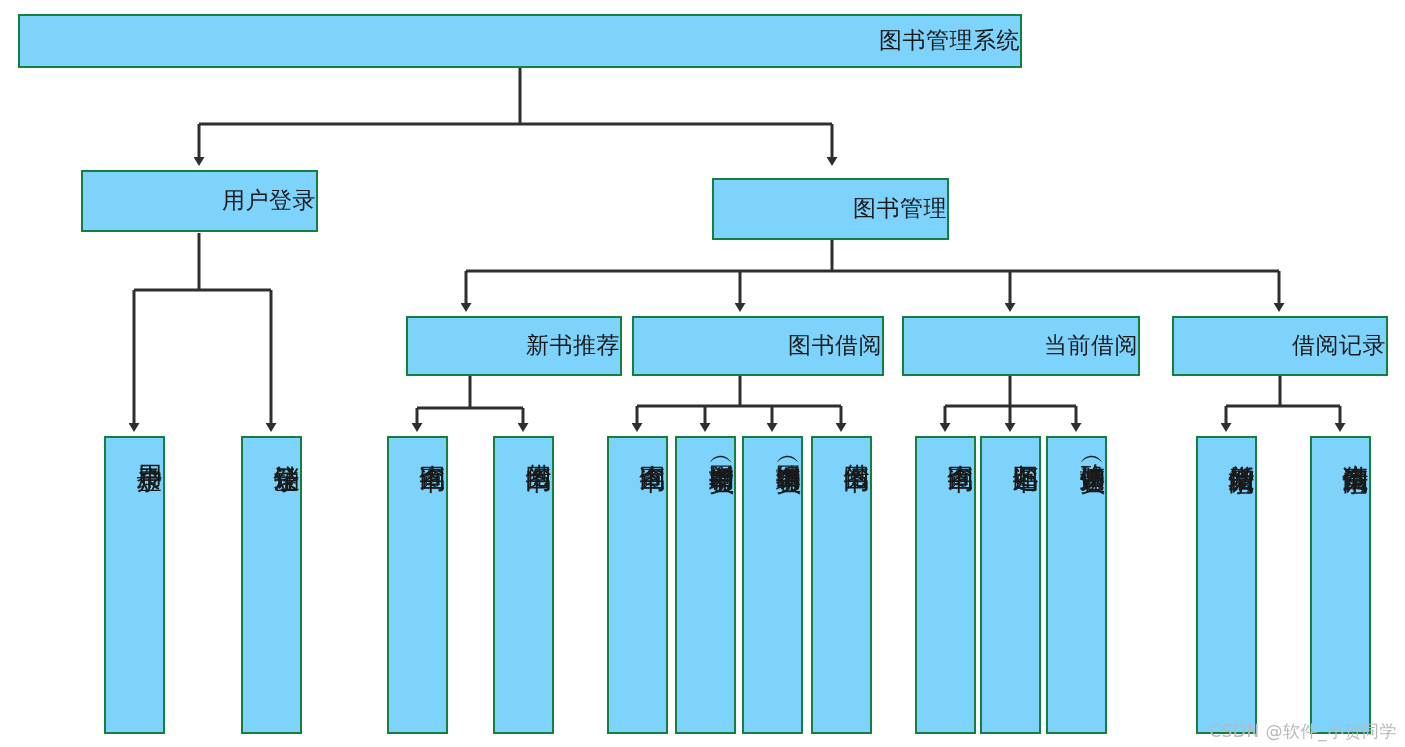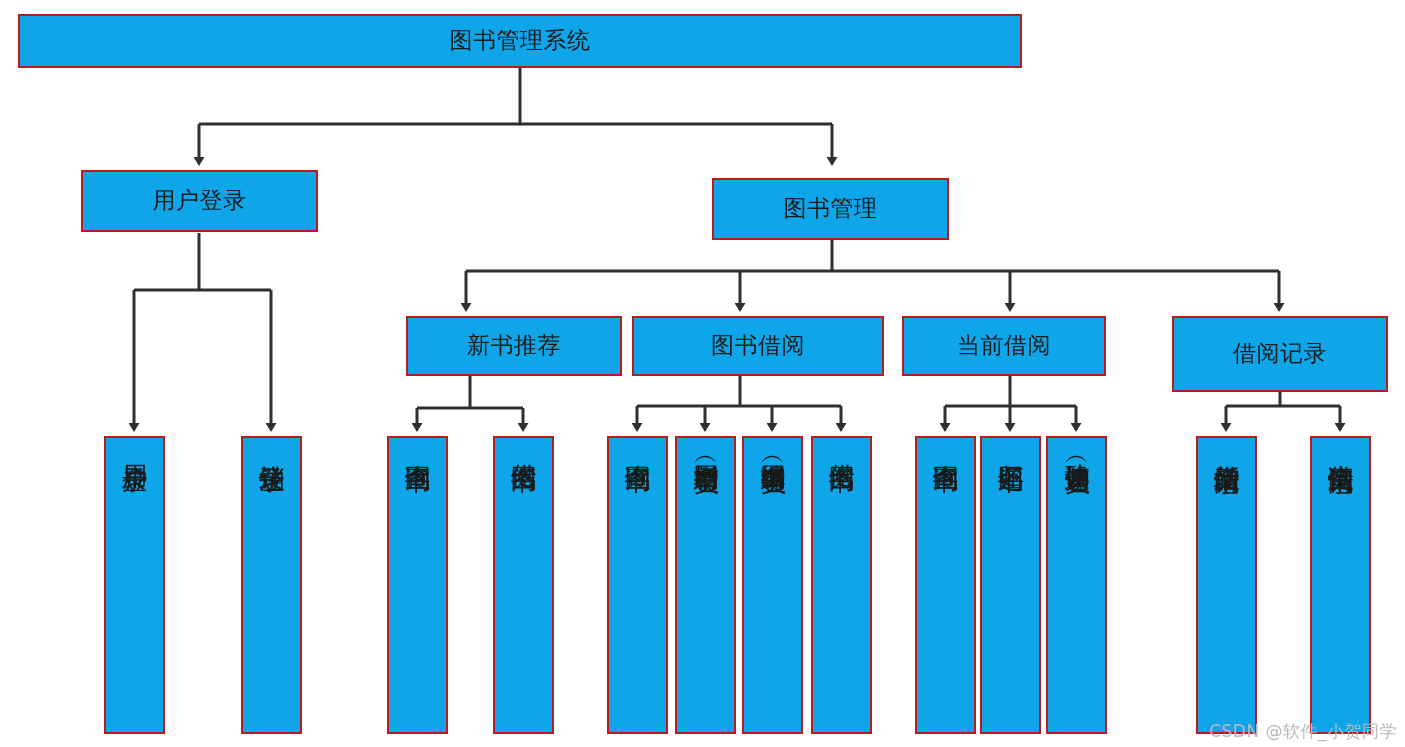--- a/index.html
+++ b/index.html
@@ -22,25 +22,25 @@
     position: absolute;
     left: 0;
     top: 0;
     width: 1405px;
     height: 747px;
     pointer-events: none;
   }
   .node {
     position: absolute;
     box-sizing: border-box;
-    background: #0ea5e9;
-    border: 2px solid #b91c1c;
+    background: #7dd3fc;
+    border: 2px solid #15803d;
     display: flex;
     align-items: center;
-    justify-content: center;
+    justify-content: flex-end;
     color: #1a1a1a;
     z-index: 2;
   }
   .node .label {
     display: block;
     text-align: center;
     line-height: 1.12;
     letter-spacing: 0.5px;
   }
   .node.horizontal .label {
@@ -145,25 +145,25 @@
   </div>
 
   <div class="node horizontal" style="left:362px; top:316px; width:216px; height:60px;margin-left:44px;">
     <span class="label">新书推荐</span>
   </div>
 
   <div class="node horizontal" style="left:632px; top:316px; width:252px; height:60px;">
     <span class="label">图书借阅</span>
   </div>
 
-  <div class="node horizontal" style="left:902px; top:316px; width:204px; height:60px;">
+  <div class="node horizontal" style="left:902px; top:316px; width:238px; height:60px;">
     <span class="label">当前借阅</span>
   </div>
 
-  <div class="node horizontal" style="left:1172px; top:316px; width:216px; height:76px;">
+  <div class="node horizontal" style="left:1172px; top:316px; width:216px; height:60px;">
     <span class="label">借阅记录</span>
   </div>
 
   <div class="node vertical" style="left:104px; top:436px; width:61px; height:298px;">
     <span class="label">用户登录</span>
   </div>
 
   <div class="node vertical" style="left:241px; top:436px; width:61px; height:298px;">
     <span class="label">注销登录</span>
   </div>

